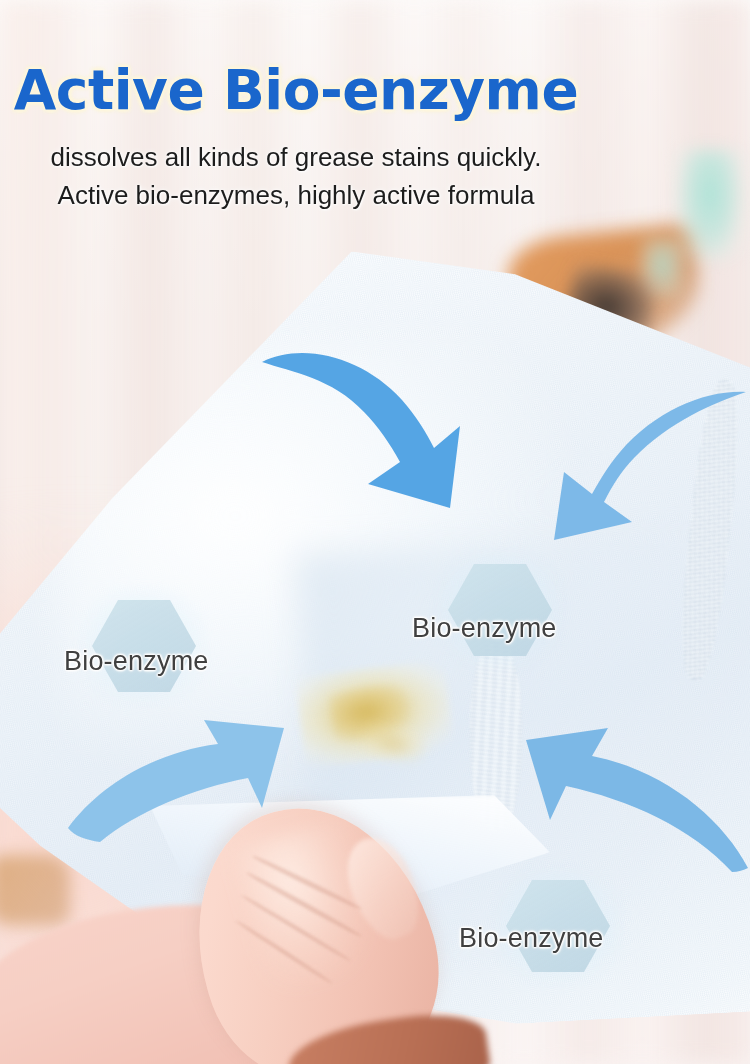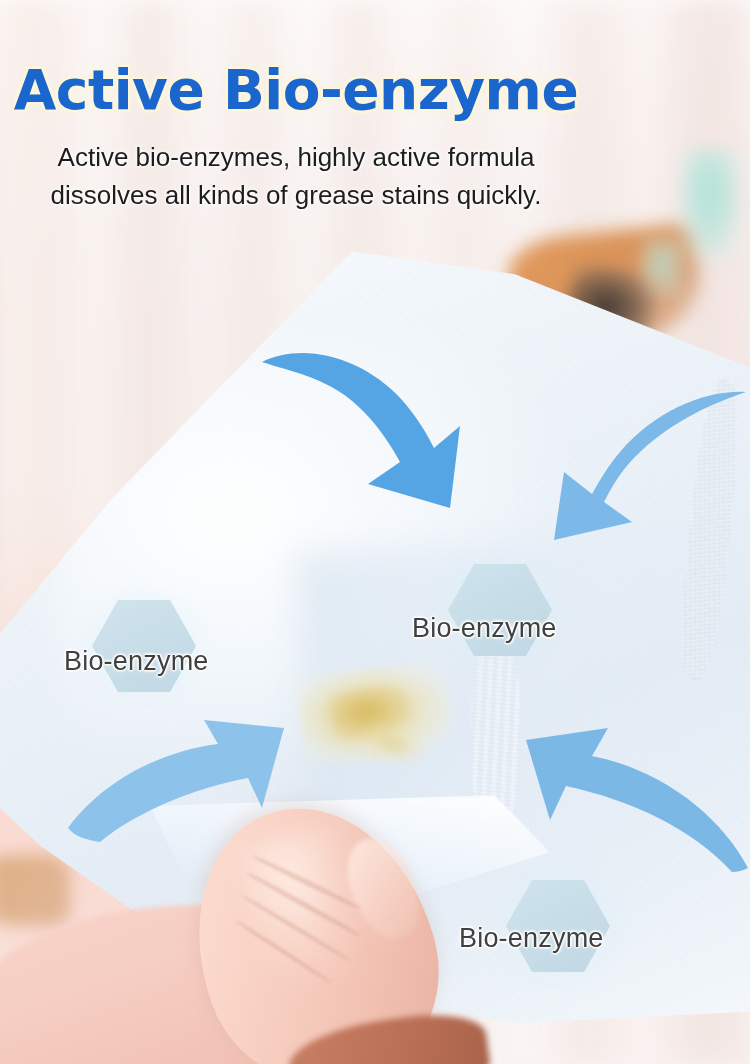--- a/index.html
+++ b/index.html
@@ -534,18 +534,18 @@
 
   <div class="hex-badge" style="left:506px; top:878px;">
     <div class="hex-glow"></div>
     <div class="hex-shape"></div>
   </div>
   <div class="enzyme-label" style="left:459px; top:923px;">Bio-enzyme</div>
 
   <div class="heading-block">
     <h1 class="title">Active Bio-enzyme</h1>
     <p class="subtitle">
+      <span>dissolves all kinds of grease stains quickly.</span>
       <span>Active bio-enzymes, highly active formula</span>
-      <span>dissolves all kinds of grease stains quickly.</span>
     </p>
   </div>
 
 </div>
 
 </body></html>

